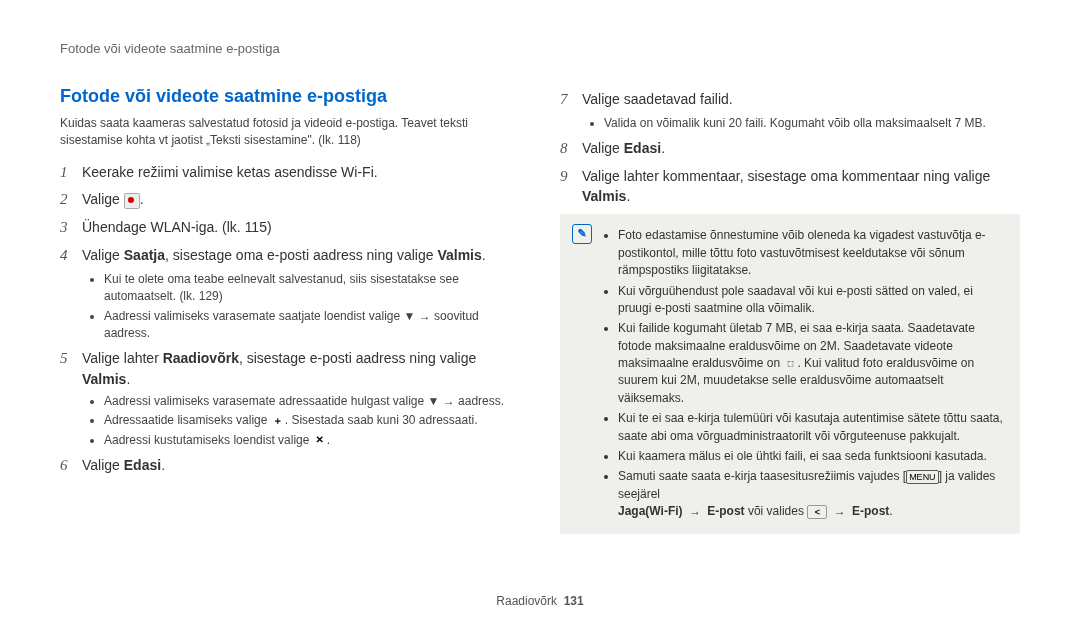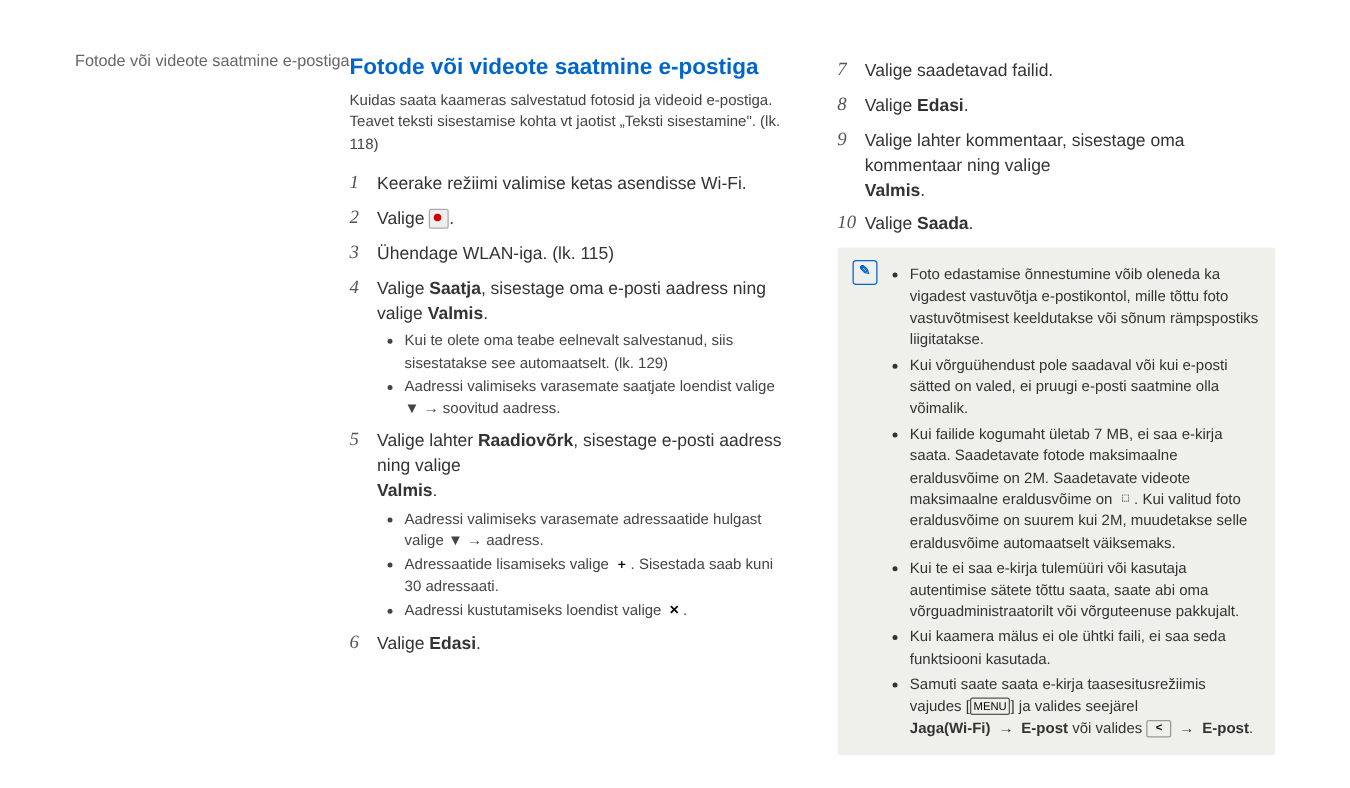--- a/index.html
+++ b/index.html
@@ -12,21 +12,21 @@
     height: 630px;
     box-sizing: border-box;
     font-size: 13px;
     line-height: 1.45;
   }
   .page {
     padding: 40px 60px 20px 60px;
     box-sizing: border-box;
     height: 100%;
     display: flex;
-    flex-direction: row;
+    flex-direction: column;
   }
   .page-header {
     font-size: 13px;
     color: #666;
     margin-bottom: 24px;
   }
   .cols {
     display: flex;
     gap: 40px;
     flex: 1;
@@ -210,42 +210,39 @@
         </div>
       </div>
     </div>
 
     <div class="col">
 
       <div class="step">
         <div class="step-num">7</div>
         <div class="step-body">Valige saadetavad failid.</div>
       </div>
+      <ul class="sub">
+        <li>Valida on võimalik kuni 20 faili. Kogumaht võib olla maksimaalselt 7 MB.</li>
+      </ul>
 
       <div class="step">
         <div class="step-num">8</div>
         <div class="step-body">
           <span>Valige </span><span class="bold">Edasi</span><span>.</span>
         </div>
       </div>
 
       <div class="step">
         <div class="step-num">9</div>
         <div class="step-body">
           <span>Valige lahter kommentaar, sisestage oma kommentaar ning valige </span><br>
           <span class="bold">Valmis</span><span>.</span>
         </div>
       </div>
 
-      <div class="step">
-        <div class="step-num">10</div>
-        <div class="step-body">
-          <span>Valige </span><span class="bold">Saada</span><span>.</span>
-        </div>
-      </div>
 
       <div class="info-box">
         <div class="info-icon">✎</div>
         <ul>
           <li>Foto edastamise õnnestumine võib oleneda ka vigadest vastuvõtja e-postikontol, mille tõttu foto vastuvõtmisest keeldutakse või sõnum rämpspostiks liigitatakse.</li>
           <li>Kui võrguühendust pole saadaval või kui e-posti sätted on valed, ei pruugi e-posti saatmine olla võimalik.</li>
           <li>
             <span>Kui failide kogumaht ületab 7 MB, ei saa e-kirja saata. Saadetavate fotode maksimaalne eraldusvõime on 2M. Saadetavate videote maksimaalne eraldusvõime on </span><span class="icon-resolution">⬚</span><span>. Kui valitud foto eraldusvõime on suurem kui 2M, muudetakse selle eraldusvõime automaatselt väiksemaks.</span>
           </li>
           <li>Kui te ei saa e-kirja tulemüüri või kasutaja autentimise sätete tõttu saata, saate abi oma võrguadministraatorilt või võrguteenuse pakkujalt.</li>
@@ -257,13 +254,16 @@
             <span class="bold">E-post</span><span> või valides </span><span class="icon-share">&lt;</span>
             <span class="arrow">→</span>
             <span class="bold">E-post</span><span>.</span>
           </li>
         </ul>
       </div>
 
     </div>
   </div>
 
+  <div class="footer">
+    <span>Raadiovõrk</span>&nbsp;&nbsp;<span class="pg">131</span>
+  </div>
 </div>
 
 </body></html>

